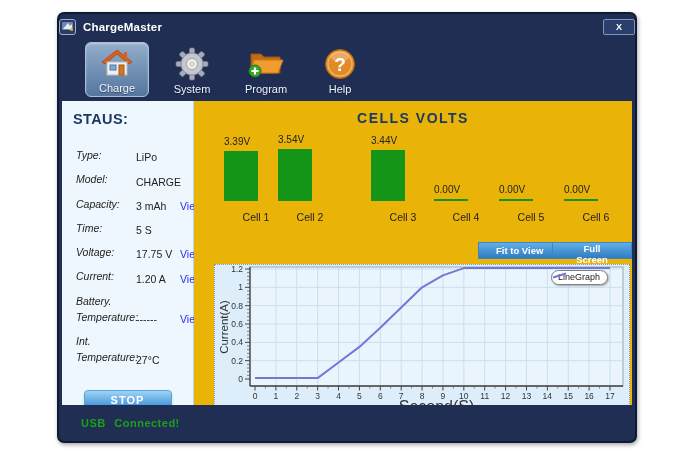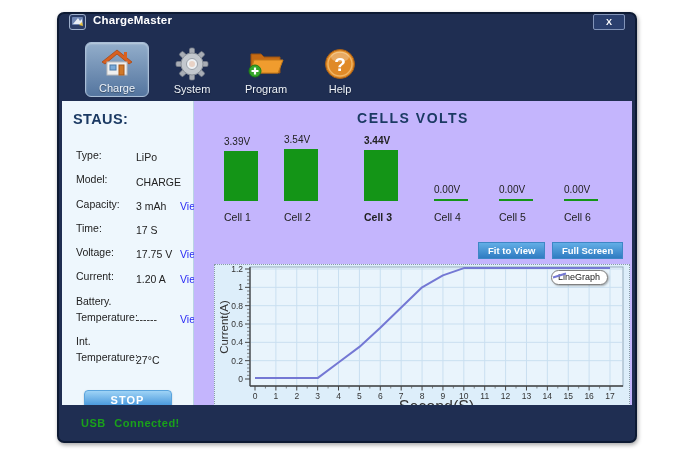--- a/index.html
+++ b/index.html
@@ -1,55 +1,55 @@
 <!DOCTYPE html>
 <html><head>
 <meta charset="utf-8">
 <style>
   html,body{margin:0;padding:0;background:#ffffff;font-family:"Liberation Sans","DejaVu Sans",sans-serif;}
   .canvas{position:relative;width:694px;height:453px;background:#ffffff;overflow:hidden;}
   .window{position:absolute;left:57px;top:12px;width:580px;height:431px;background:#1f2e52;
           border:2px solid #0d1a33;border-radius:7px;box-sizing:border-box;display:flex;flex-direction:column;
           box-shadow:1px 2px 4px rgba(0,0,0,.35);}
   
-  .titlebar{height:26px;display:flex;align-items:flex-start;padding:0 10px;flex:0 0 auto;}
+  .titlebar{height:26px;display:flex;align-items:center;padding:0 0;flex:0 0 auto;}
   .app-icon{width:17px;height:16px;margin-right:7px;flex:0 0 auto;}
   .title{color:#ffffff;font-size:11.5px;font-weight:bold;letter-spacing:.2px;}
   .close{margin-left:auto;width:32px;height:16px;background:#2a3f6e;border:1px solid #8294b8;border-radius:2px;
          color:#fff;font-size:9px;font-weight:bold;line-height:13px;cursor:pointer;padding:0;}
   
   .toolbar{height:57px;display:flex;align-items:flex-end;padding:0 0 4px 26px;gap:12px;flex:0 0 auto;}
   .tb-item{width:62px;height:53px;display:flex;flex-direction:column;align-items:center;justify-content:flex-end;
            cursor:pointer;border-radius:6px;}
   .tb-item.active{background:linear-gradient(#93aecb,#54759f);border:1px solid #a9bed7;box-shadow:inset 0 1px 2px rgba(255,255,255,.4);}
   .tb-icon{display:flex;align-items:center;justify-content:center;flex:1 1 auto;}
   .tb-label{color:#eef3f9;font-size:11px;padding-bottom:2px;text-shadow:0 1px 1px rgba(0,0,0,.4);}
   
   .content{flex:1 1 auto;margin:0 3px;display:flex;background:#d9ecf8;overflow:hidden;}
   .left-panel{width:132px;flex:0 0 auto;background:#eef7fd;border-right:1px solid #b9d4e4;box-sizing:border-box;}
   .panel-heading{margin:10px 0 0 11px;font-size:14.5px;font-weight:bold;color:#1b3a63;letter-spacing:.4px;}
   .srows{margin-top:20px;padding-left:14px;}
   .srow{display:grid;grid-template-columns:60px 44px auto;align-items:end;margin-bottom:8px;
         font-size:10.5px;color:#222;}
-  .slabel div{line-height:1.55;}
+  .slabel div{line-height:1.55;font-style:italic;}
   .svalue{white-space:nowrap;}
   .view-link{color:#2b2bf5;font-size:10.5px;cursor:pointer;text-decoration:none;}
   .stop-btn{display:block;margin:24px auto 0;width:88px;height:21px;border-radius:4px;cursor:pointer;
             background:linear-gradient(#9ed3f6,#2e86d4);border:1px solid #5aa4dd;color:#fff;
             font-weight:bold;font-size:11px;letter-spacing:1px;box-shadow:0 1px 2px rgba(0,0,0,.2);}
-  .right-panel{flex:1 1 auto;position:relative;background:#c4b5fd;}
+  .right-panel{flex:1 1 auto;position:relative;background:#eab308;}
   .cells-heading{margin-top:9px;text-align:center;font-size:14px;font-weight:bold;color:#1b3a63;letter-spacing:1.5px;}
-  .cells-row{position:absolute;left:0;top:28px;width:442px;height:100px;}
+  .cells-row{position:absolute;left:0;top:28px;width:442px;height:100px;text-align:center;}
   .cell-col{position:absolute;width:64px;top:0;}
   .bar-area{height:72px;display:flex;flex-direction:column;justify-content:flex-end;align-items:flex-start;}
   .cell-value{font-size:10px;color:#222;margin-bottom:4px;}
   .cell-bar{width:34px;}
   .cell-label{margin-top:10px;font-size:10.5px;color:#222;}
   .view-btn{position:absolute;top:141px;height:17px;border-radius:0;cursor:pointer;border:1px solid #3e87c6;
-            background:linear-gradient(#63aee6,#2f7cc2);color:#fff;font-size:9.5px;font-weight:bold;padding:0 9px;}
+            background:linear-gradient(#63aee6,#2f7cc2);color:#fff;font-size:9.5px;font-weight:bold;padding:0 17px;}
   .view-btn.fit{left:284px;}
   .view-btn.full{left:358px;}
   .graph-box{position:absolute;left:20px;top:163px;width:416px;height:154px;border:1px dotted #8899a6;
              box-sizing:border-box;background:#ddeefa;}
   .graph-box svg{position:absolute;left:0;top:0;}
   .ylabel{position:absolute;left:-50px;top:55px;width:120px;height:14px;text-align:center;font-size:11.5px;color:#333;
           transform:rotate(-90deg);}
   .xlabel{position:absolute;left:35px;top:133px;width:373px;text-align:center;font-size:16px;color:#333;}
   .legend{position:absolute;left:336px;top:5px;background:#ffffff;border:1px solid #808080;border-radius:8px;
           padding:1px 7px 2px 6px;font-size:9px;color:#222;display:flex;align-items:center;gap:3px;
@@ -149,21 +149,21 @@
               <div class="slabel">
                 <div>Capacity:</div>
               </div>
               <div class="svalue">3 mAh</div>
               <a class="view-link">View</a>
             </div>
             <div class="srow">
               <div class="slabel">
                 <div>Time:</div>
               </div>
-              <div class="svalue">17 S</div>
+              <div class="svalue">5 S</div>
             </div>
             <div class="srow">
               <div class="slabel">
                 <div>Voltage:</div>
               </div>
               <div class="svalue">17.75 V</div>
               <a class="view-link">View</a>
             </div>
             <div class="srow">
               <div class="slabel">
@@ -194,28 +194,28 @@
       <div class="right-panel">
         <div class="cells-heading">CELLS VOLTS</div>
         <div class="cells-row" id="cellsRow">
             <div class="cell-col" style="left: 30px;">
               <div class="bar-area">
                 <div class="cell-value">3.39V</div>
                 <div class="cell-bar" style="background: rgb(20, 149, 23); height: 50px;"></div>
               </div>
               <div class="cell-label">Cell 1</div>
             </div>
-            <div class="cell-col" style="left: 90px;">
+            <div class="cell-col" style="left: 84px;">
               <div class="bar-area">
                 <div class="cell-value">3.54V</div>
                 <div class="cell-bar" style="background: rgb(20, 149, 23); height: 52px;"></div>
               </div>
               <div class="cell-label">Cell 2</div>
             </div>
-            <div class="cell-col" style="left: 170px; font-weight: bold;">
+            <div class="cell-col" style="left: 177px;">
               <div class="bar-area">
                 <div class="cell-value">3.44V</div>
                 <div class="cell-bar" style="background: rgb(20, 149, 23); height: 51px;"></div>
               </div>
               <div class="cell-label">Cell 3</div>
             </div>
             <div class="cell-col" style="left: 240px;">
               <div class="bar-area">
                 <div class="cell-value">0.00V</div>
                 <div class="cell-bar" style="background: rgb(20, 149, 23); height: 2px;"></div>

